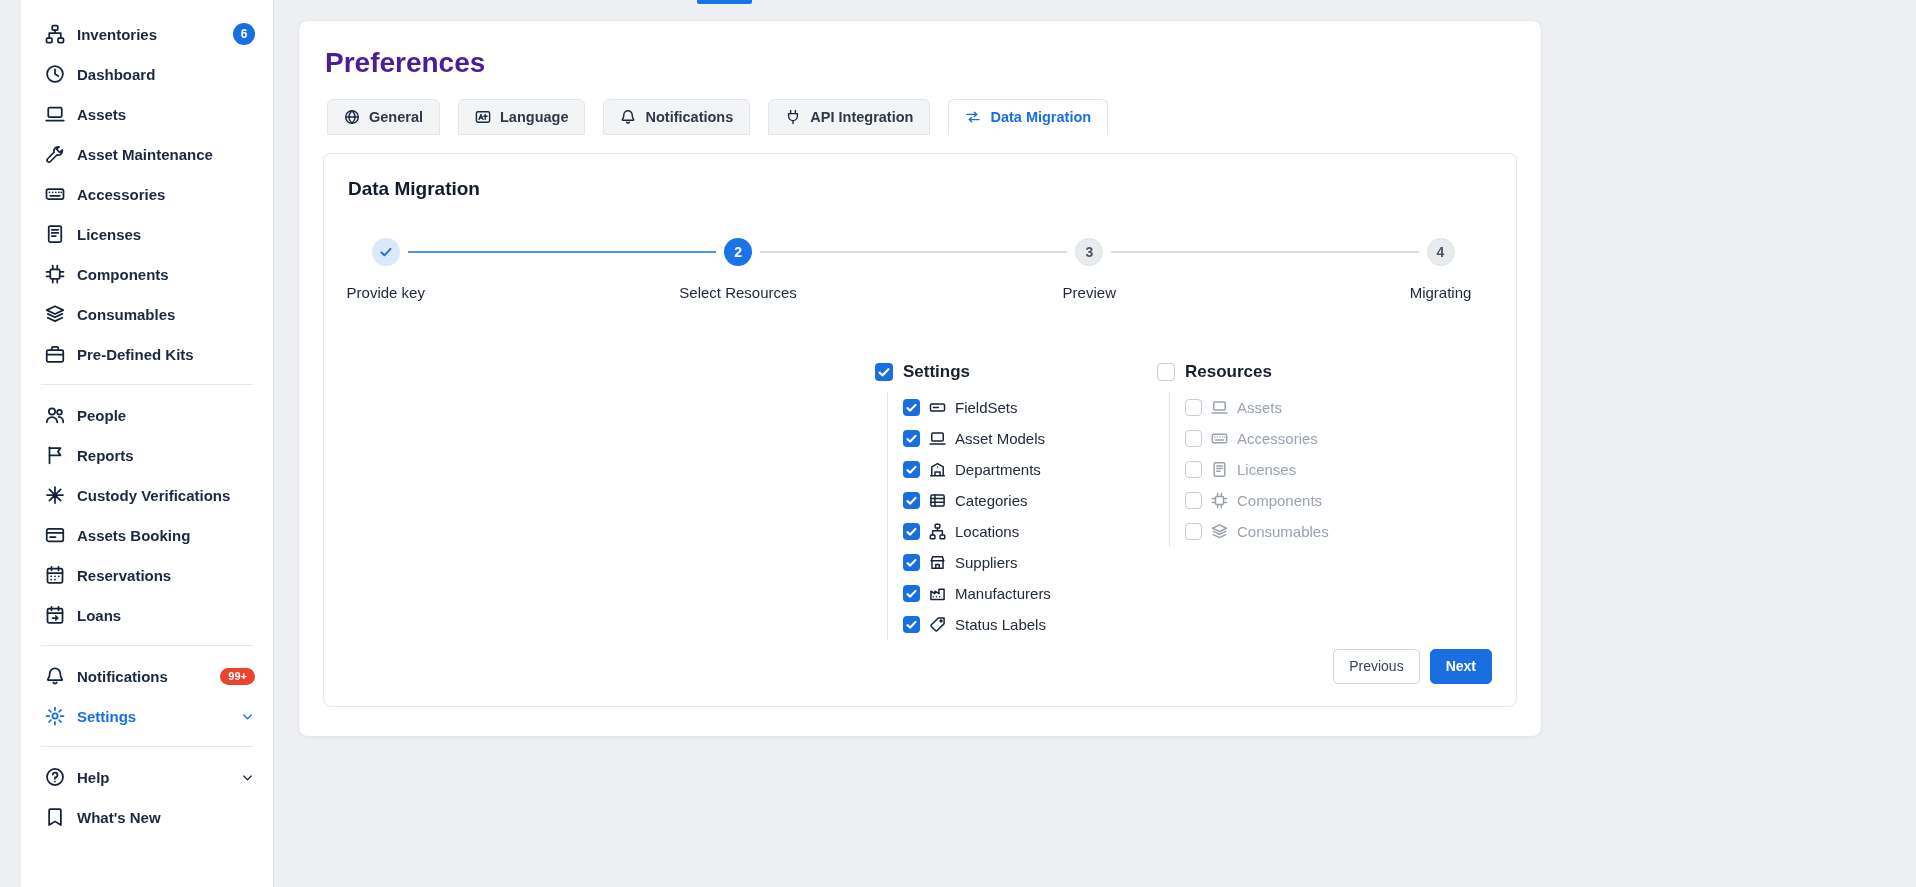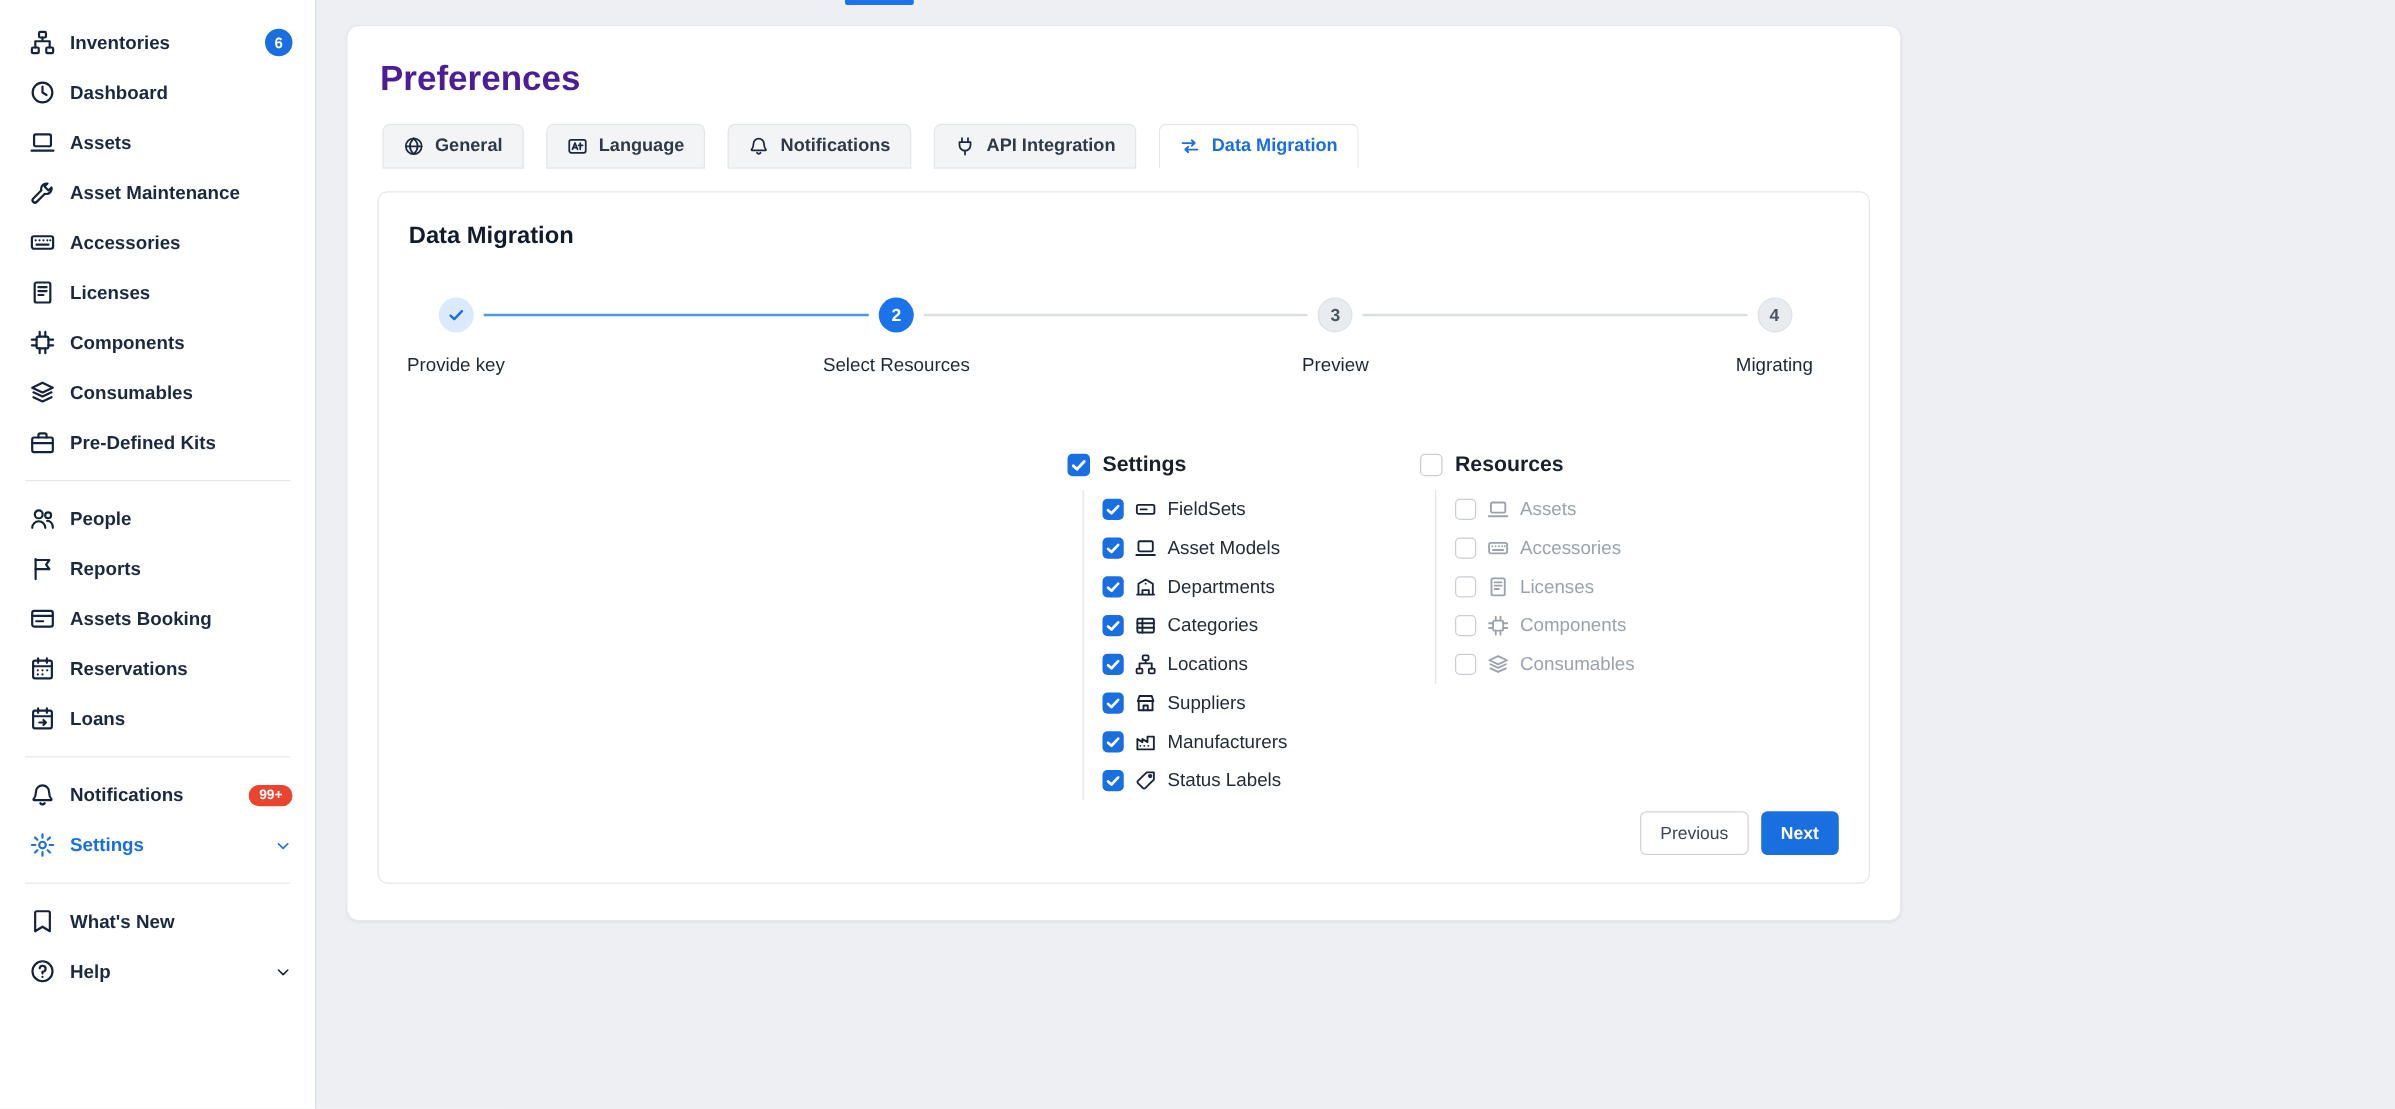--- a/index.html
+++ b/index.html
@@ -1,18 +1,18 @@
 <!DOCTYPE html>
 <html><head>
 <meta charset="utf-8">
 <style>
   html,body{margin:0;padding:0;width:1916px;height:887px;overflow:hidden;
     font-family:"Liberation Sans","DejaVu Sans",sans-serif;background:#edeff3;color:#1f2633;}
   *{box-sizing:border-box;}
-  .app{display:flex;width:1545px;height:887px;}
+  .app{display:flex;width:1545px;height:887px;margin-left:21px;}
 
   
   .sidebar{width:253px;min-width:253px;height:100%;background:#ffffff;border-right:1px solid #d8dbe0;
     padding-top:14px;overflow:hidden;}
   .side-divider{height:1px;background:#e4e7eb;margin:10px 20px;}
   .side-item{display:flex;align-items:center;gap:12px;height:40px;padding:0 18px 0 24px;
     cursor:pointer;color:#1b2940;font-size:15px;font-weight:600;}
   .side-item .icon{width:20px;height:20px;color:#14233c;flex:none;}
   .side-item.active{color:#1a6fe0;}
   .side-item.active .icon{color:#1a6fe0;}
@@ -188,20 +188,28 @@
             <svg viewBox="0 0 16 16" fill="none" stroke="currentColor" stroke-width="1.4" stroke-linecap="round" stroke-linejoin="round">
               <path d="M3.6 14.6V1.8"></path>
               <path d="M3.6 2.4h8.8l-2.1 2.9 2.1 2.9H3.6"></path>
             </svg>
           </span>
           <span class="side-label">Reports</span>
         </div>
         <div class="side-item">
           <span class="icon">
             <svg viewBox="0 0 16 16" fill="none" stroke="currentColor" stroke-width="1.4" stroke-linecap="round" stroke-linejoin="round">
+              <path d="M8 1.6v12.8M1.6 8h12.8M3.5 3.5l9 9M12.5 3.5l-9 9"></path>
+            </svg>
+          </span>
+          <span class="side-label">Custody Verifications</span>
+        </div>
+        <div class="side-item">
+          <span class="icon">
+            <svg viewBox="0 0 16 16" fill="none" stroke="currentColor" stroke-width="1.4" stroke-linecap="round" stroke-linejoin="round">
               <rect x="1.4" y="3" width="13.2" height="10" rx="1.4"></rect>
               <path d="M1.4 6.2h13.2M4 9.6h4.4"></path>
             </svg>
           </span>
           <span class="side-label">Assets Booking</span>
         </div>
         <div class="side-item">
           <span class="icon">
             <svg viewBox="0 0 16 16" fill="none" stroke="currentColor" stroke-width="1.4" stroke-linecap="round" stroke-linejoin="round">
               <rect x="2" y="2.8" width="12" height="11.4" rx="1.2"></rect>
@@ -245,39 +253,39 @@
               <path d="M4 6.4 8 10.4 12 6.4"></path>
             </svg>
           </span>
         </div>
       </div>
       <div class="side-divider"></div>
       <div class="side-group">
         <div class="side-item">
           <span class="icon">
             <svg viewBox="0 0 16 16" fill="none" stroke="currentColor" stroke-width="1.4" stroke-linecap="round" stroke-linejoin="round">
-              <path d="M4.2 1.6h7.6a.9.9 0 0 1 .9.9v11.9L8 11.5l-4.7 2.9V2.5a.9.9 0 0 1 .9-.9z"></path>
-            </svg>
-          </span>
-          <span class="side-label">What's New</span>
-        </div>
-        <div class="side-item">
-          <span class="icon">
-            <svg viewBox="0 0 16 16" fill="none" stroke="currentColor" stroke-width="1.4" stroke-linecap="round" stroke-linejoin="round">
               <circle cx="8" cy="8" r="6.4"></circle>
               <path d="M6.2 6.1A1.9 1.9 0 1 1 8 8.3v1.1"></path>
               <path d="M8 11.6h.01"></path>
             </svg>
           </span>
           <span class="side-label">Help</span>
           <span class="chevron">
             <svg viewBox="0 0 16 16" fill="none" stroke="currentColor" stroke-width="1.4" stroke-linecap="round" stroke-linejoin="round">
               <path d="M4 6.4 8 10.4 12 6.4"></path>
             </svg>
           </span>
+        </div>
+        <div class="side-item">
+          <span class="icon">
+            <svg viewBox="0 0 16 16" fill="none" stroke="currentColor" stroke-width="1.4" stroke-linecap="round" stroke-linejoin="round">
+              <path d="M4.2 1.6h7.6a.9.9 0 0 1 .9.9v11.9L8 11.5l-4.7 2.9V2.5a.9.9 0 0 1 .9-.9z"></path>
+            </svg>
+          </span>
+          <span class="side-label">What's New</span>
         </div>
       </div>
     </nav>
 
   <div class="main">
     <div class="top-accent"></div>
 
     <div class="card">
       <h1 class="page-title">Preferences</h1>
 

